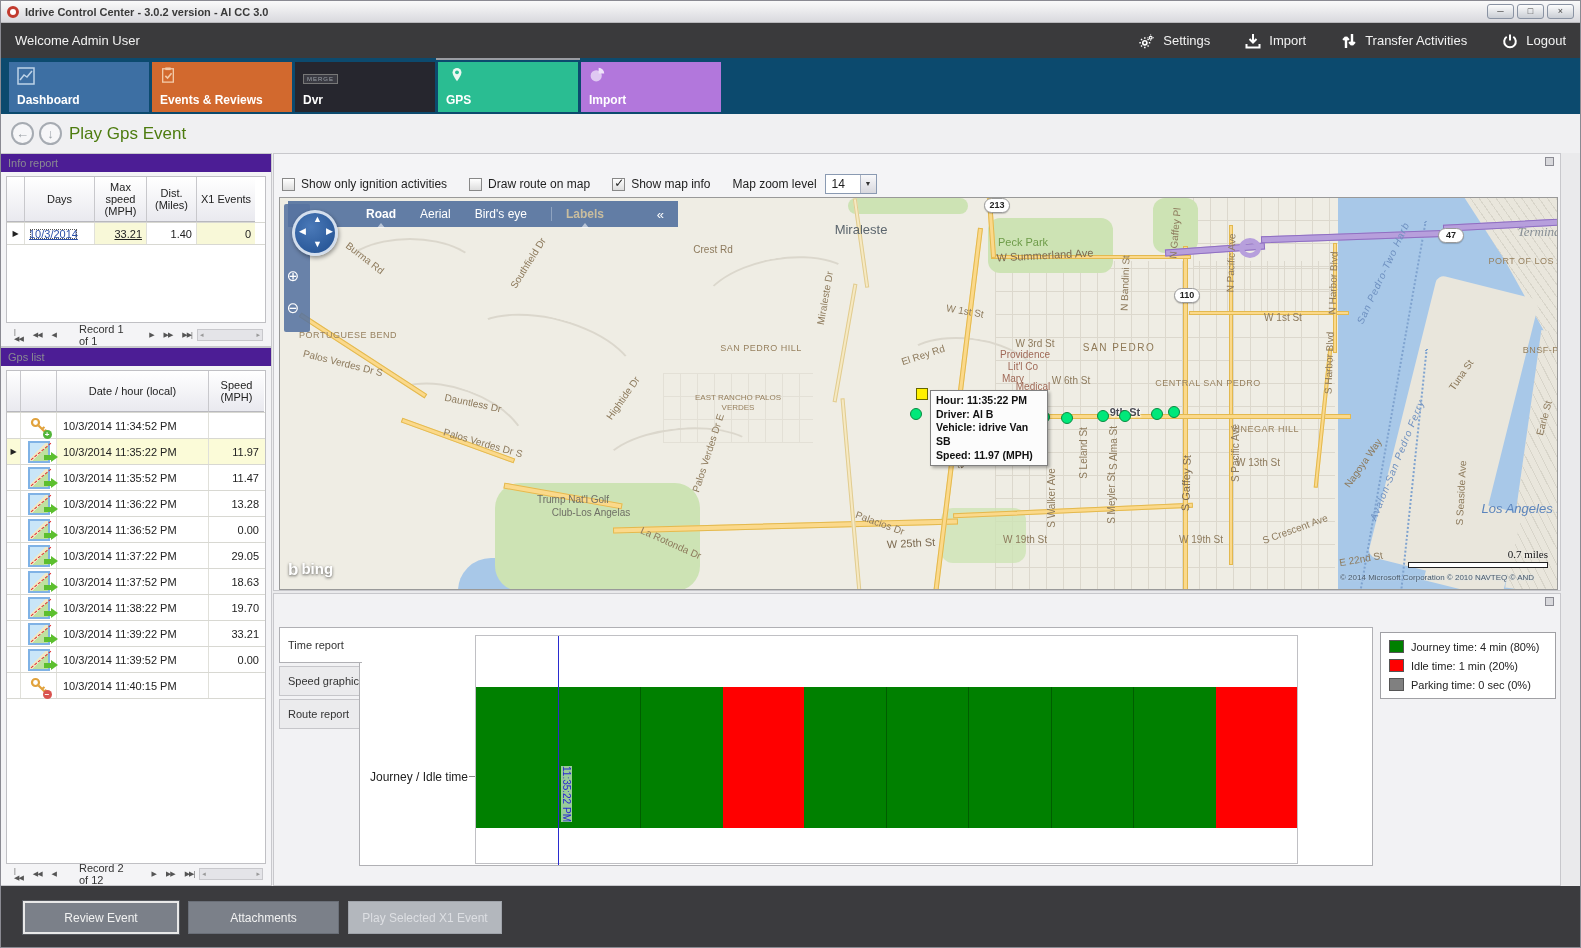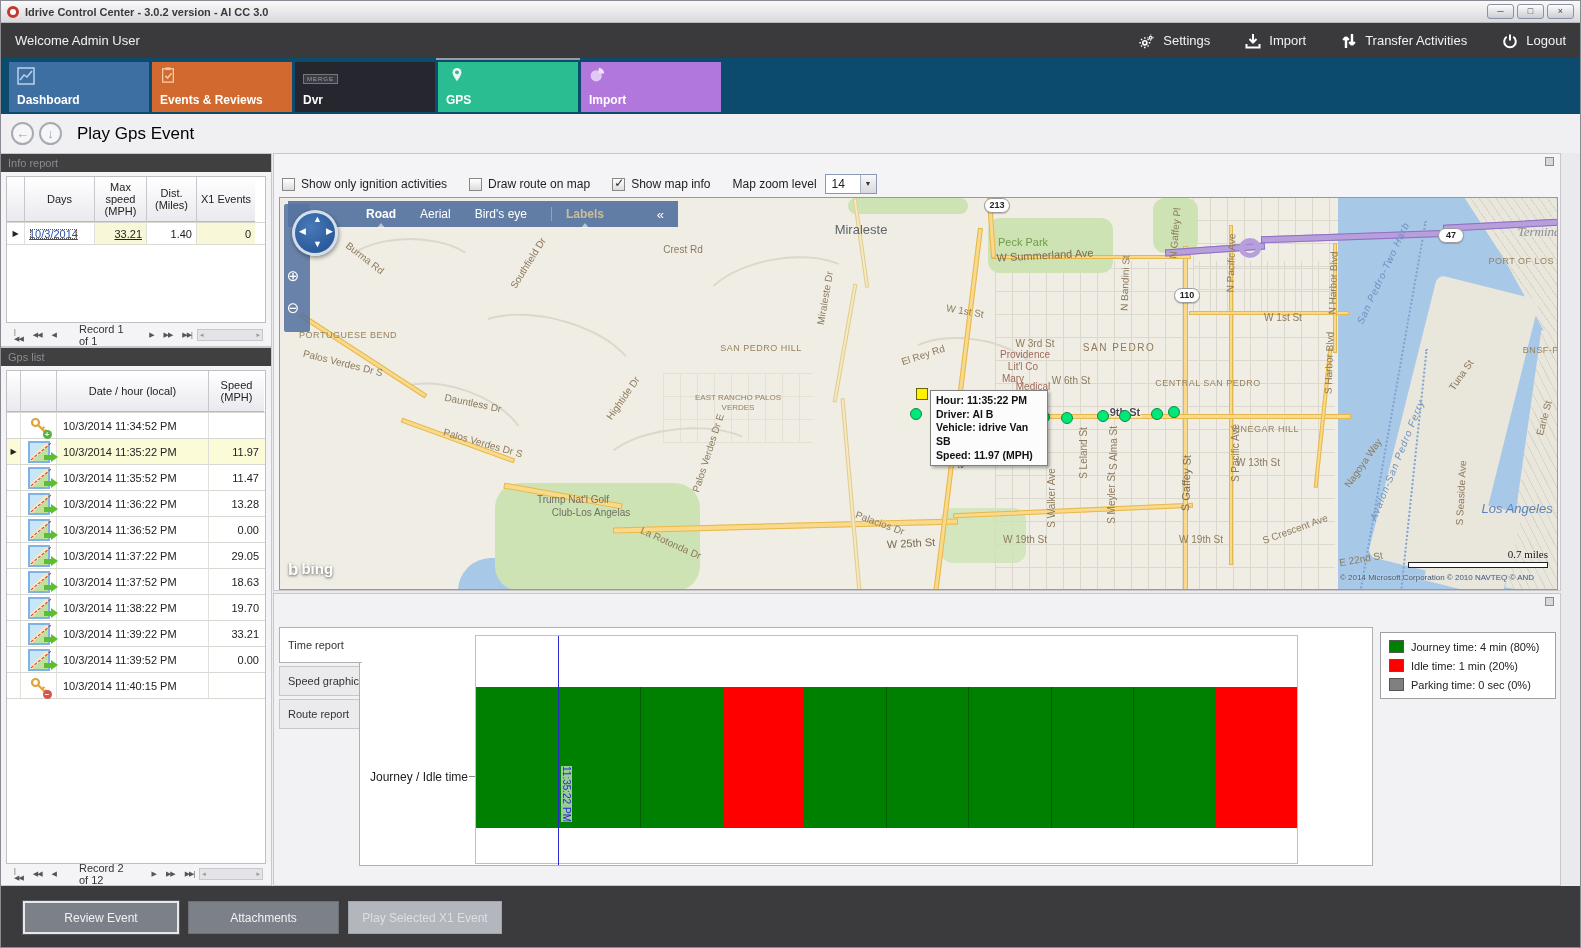--- a/index.html
+++ b/index.html
@@ -30,27 +30,27 @@
   .tab .tlabel { position:absolute; left:8px; bottom:5px; font-size:12px; font-weight:bold; }
   .tab .tabicon { position:absolute; left:8px; top:5px; width:22px; height:18px; }
   .tab.selected::before { content:""; position:absolute; left:-2px; right:-2px; top:-4px; height:2px; background:#9A9CA2; }
   .merge-box { font-size:6px; color:#9AA0A8; border:1px solid #777; padding:1px 3px; background:#3A3A42; letter-spacing:1px; }
 
   
   #crumb { position:absolute; left:0; top:113px; width:100%; height:39px; background:#F0F0F2;
     display:flex; align-items:center; padding-left:10px; }
   .circ { width:23px; height:23px; border:2px solid #A6ABB2; border-radius:50%; color:#9AA0A6;
     display:flex; align-items:center; justify-content:center; font-size:13px; margin-right:5px; cursor:pointer; background:#F6F6F8; }
-  #crumb-title { font-size:17px; color:#000000; margin-left:10px; }
+  #crumb-title { font-size:17px; color:#4d7c0f; margin-left:2px; }
 
   
   .panel { position:absolute; left:0; width:271px; background:#F4F4F6; border:1px solid #C8C8CC; border-left:none; }
   #info-panel { top:152px; height:194px; }
   #gps-panel  { top:346px; height:539px; }
-  .ptitle { height:18px; font-size:11px; color:#8A8A92; padding:3px 0 0 7px; background:#404040; }
+  .ptitle { height:18px; font-size:11px; color:#8A8A92; padding:3px 0 0 7px; background:#4c1d95; }
   .tbl { position:absolute; left:5px; right:5px; background:#fff; border:1px solid #C0C0C4; font-size:11px; color:#222; }
   #info-tbl { top:22px; height:147px; }
   #gps-tbl  { top:22px; height:494px; }
   .trow { display:flex; border-bottom:1px solid #D8D8D2; }
   .hcell { background:linear-gradient(#FFFFFF,#E9E9EF); border-right:1px solid #C8C8CC; border-bottom:1px solid #B8B8BE;
     display:flex; align-items:center; justify-content:center; text-align:center; font-size:11px; color:#222; }
   .dcell { border-right:1px solid #E0E0DA; display:flex; align-items:center; padding:0 4px; }
   .num { justify-content:flex-end; }
   .ind { width:18px; justify-content:center; color:#222; font-size:8px; }
   .ylw { background:#F8F8D8; }
@@ -560,21 +560,21 @@
         <div class="road-p" style="left:569px;top:200px;width:4px;height:195px;transform:rotate(-5deg);"></div>
 
         <div class="road-v" style="left:885px;top:48px;width:100px;height:7px;transform:rotate(-4deg);"></div>
         <div class="road-v" style="left:981px;top:35px;width:190px;height:7px;transform:rotate(-2deg);"></div>
         <div class="road-v" style="left:1163px;top:23px;width:145px;height:7px;transform:rotate(-3deg);"></div>
         <div class="ploop" style="left:959px;top:40px;"></div>
 
         <div id="map-labels" style="position:absolute;left:0;top:0;width:0;height:0;">
             <span class="lbl city" style="left: 581px; top: 31px; transform: translate(-50%, -50%) rotate(0deg);">Miraleste</span>
             <span class="lbl road" style="left: 545px; top: 100px; transform: translate(-50%, -50%) rotate(-80deg);">Miraleste Dr</span>
-            <span class="lbl road" style="left: 403px; top: 51px; transform: translate(-50%, -50%) rotate(0deg);">Crest Rd</span>
+            <span class="lbl road" style="left: 433px; top: 51px; transform: translate(-50%, -50%) rotate(0deg);">Crest Rd</span>
             <span class="lbl road" style="left: 85px; top: 60px; transform: translate(-50%, -50%) rotate(38deg);">Burma Rd</span>
             <span class="lbl road" style="left: 248px; top: 65px; transform: translate(-50%, -50%) rotate(-58deg);">Southfield Dr</span>
             <span class="lbl area" style="left: 68px; top: 137px; transform: translate(-50%, -50%) rotate(0deg);">Portuguese Bend</span>
             <span class="lbl road" style="left: 63px; top: 165px; transform: translate(-50%, -50%) rotate(14deg);">Palos Verdes Dr S</span>
             <span class="lbl road" style="left: 193px; top: 205px; transform: translate(-50%, -50%) rotate(12deg);">Dauntless Dr</span>
             <span class="lbl road" style="left: 203px; top: 245px; transform: translate(-50%, -50%) rotate(16deg);">Palos Verdes Dr S</span>
             <span class="lbl road" style="left: 343px; top: 200px; transform: translate(-50%, -50%) rotate(-55deg);">Hightide Dr</span>
             <span class="lbl area-sm" style="left: 458px; top: 199px; transform: translate(-50%, -50%) rotate(0deg);">East Rancho Palos</span>
             <span class="lbl area-sm" style="left: 458px; top: 209px; transform: translate(-50%, -50%) rotate(0deg);">Verdes</span>
             <span class="lbl road" style="left: 428px; top: 255px; transform: translate(-50%, -50%) rotate(-72deg);">Palos Verdes Dr E</span>

